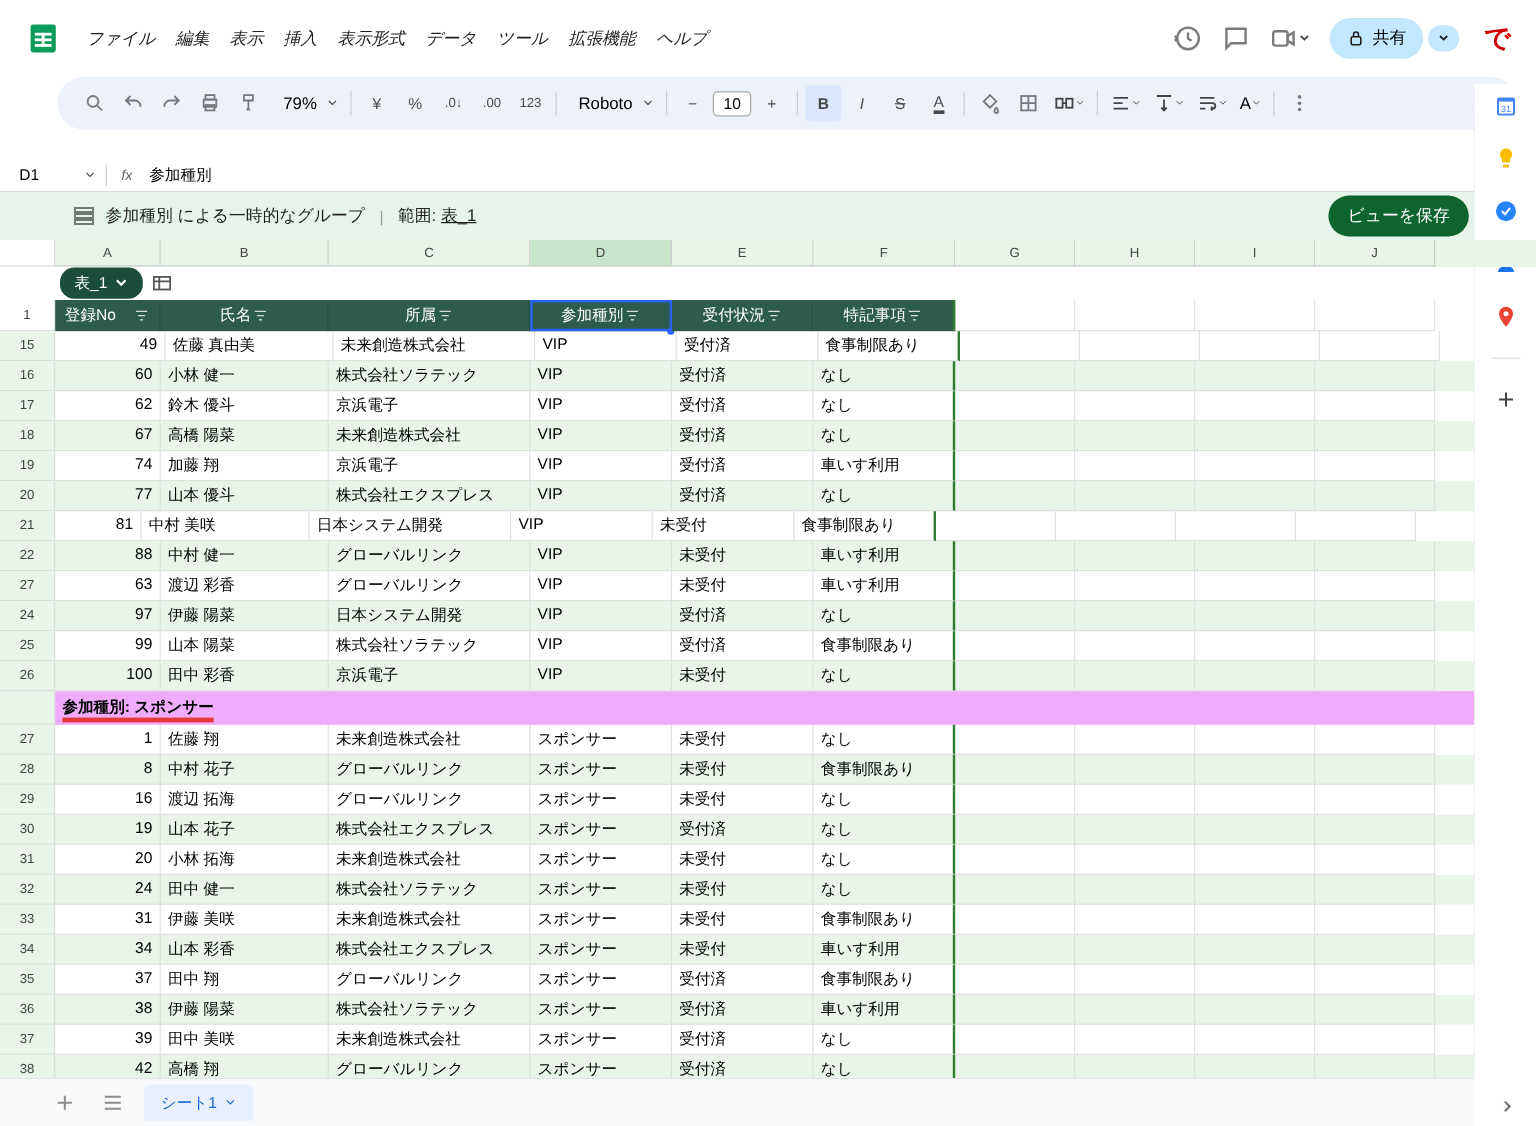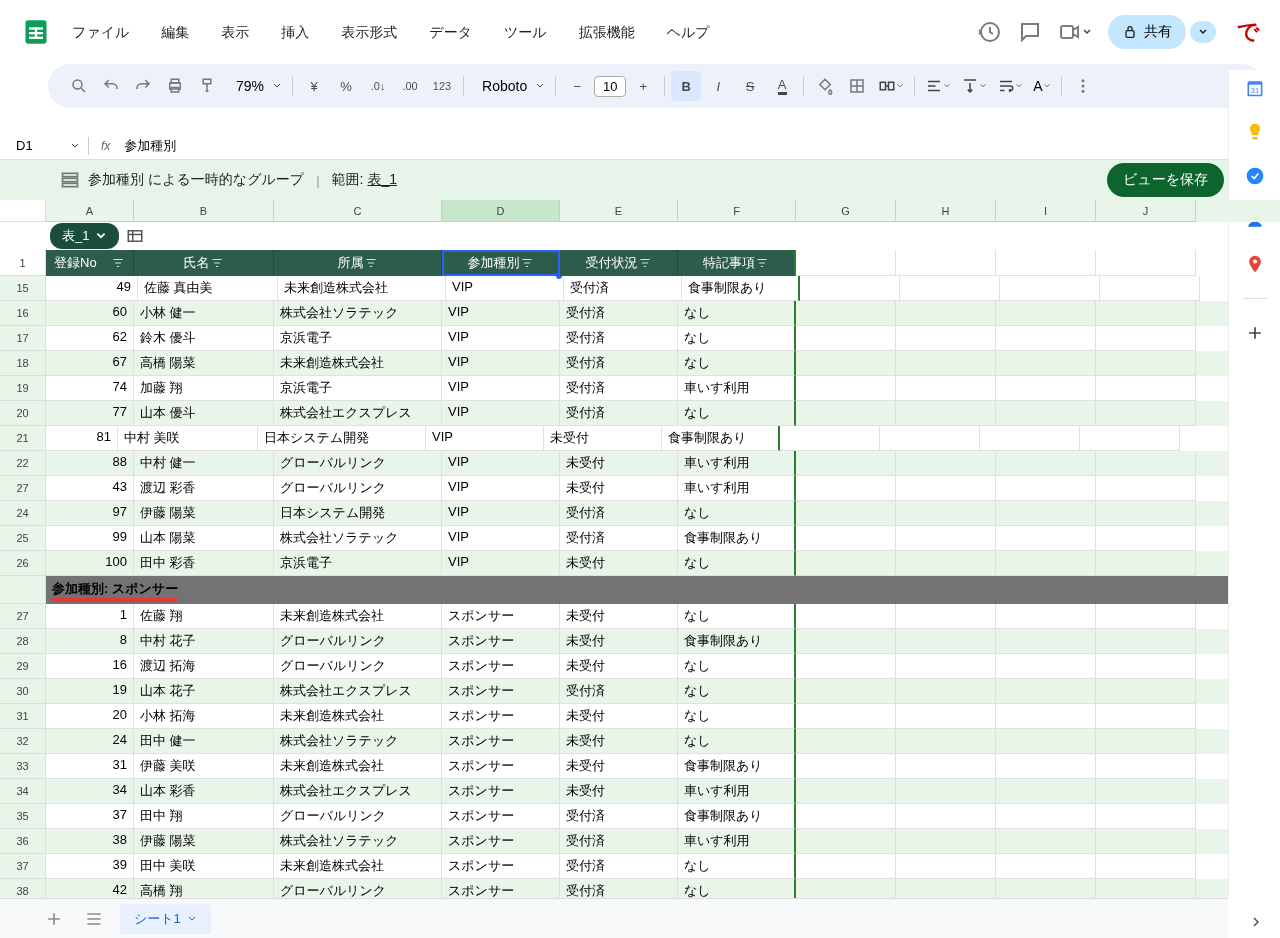--- a/index.html
+++ b/index.html
@@ -6,21 +6,21 @@
     body { font-family: Arial, "Hiragino Sans", sans-serif; font-size: 13px; background: #fff; overflow: hidden; }
     
     
     .header { display: flex; align-items: center; padding: 8px 16px; height: 64px; }
     .logo { width: 40px; height: 40px; display: flex; align-items: center; justify-content: center; margin-right: 8px; }
     .logo-svg { width: 28px; height: 28px; }
     .title-area { flex: 1; }
     .doc-title-row { display: flex; align-items: center; gap: 8px; }
     .doc-title { font-size: 18px; color: #1f1f1f; font-weight: 400; }
     .star-icon, .folder-icon, .cloud-icon { width: 18px; height: 18px; opacity: 0.6; cursor: pointer; }
-    .menu-bar { display: flex; gap: 16px; margin-top: 2px; }
+    .menu-bar { display: flex; gap: 1px; margin-top: 2px; font-style: italic; }
     .menu-item { padding: 4px 8px; font-size: 14px; color: #1f1f1f; cursor: pointer; border-radius: 4px; }
     .header-right { display: flex; align-items: center; gap: 16px; }
     .header-icon { width: 24px; height: 24px; opacity: 0.7; cursor: pointer; }
     .share-btn { display: flex; align-items: center; gap: 6px; background: #c2e7ff; padding: 8px 14px; border-radius: 20px; font-size: 14px; cursor: pointer; }
     .share-dropdown { background: #c2e7ff; padding: 6px 8px; border-radius: 20px; margin-left: -12px; cursor: pointer; }
     .de-logo { width: 32px; height: 32px; color: #c00; font-weight: bold; font-size: 22px; display: flex; align-items: center; justify-content: center; }
     
     
     .toolbar { display: flex; align-items: center; padding: 4px 16px; height: 44px; background: #edf2fa; border-radius: 24px; margin: 0 16px 8px 48px; gap: 2px; }
     .tb-btn { width: 30px; height: 30px; display: flex; align-items: center; justify-content: center; cursor: pointer; border-radius: 4px; opacity: 0.7; }
@@ -65,21 +65,21 @@
     .th-selection-handle { position: absolute; right: -3px; bottom: -3px; width: 6px; height: 6px; background: #2962ff; border-radius: 50%; }
     .filter-icon { width: 14px; height: 14px; opacity: 0.8; }
     
     .data-row { display: flex; height: 25px; }
     .data-row.stripe { background: #e8f5e8; }
     .row-num { width: 46px; background: #e8f5e8; border-right: 1px solid #ddd; border-bottom: 1px solid #ddd; display: flex; align-items: center; justify-content: center; font-size: 11px; color: #444; flex-shrink: 0; }
     .cell { border-right: 1px solid #e0e0e0; border-bottom: 1px solid #e0e0e0; padding: 3px 6px; font-size: 13px; overflow: hidden; white-space: nowrap; }
     .cell.num { text-align: right; }
     .green-border { border-right: 2px solid #2e7d32; }
     
-    .group-header-row { display: flex; height: 28px; background: #737373; }
+    .group-header-row { display: flex; height: 28px; background: #f0abfc; }
     .group-label { font-weight: bold; font-size: 13px; padding: 4px 6px; }
     .red-underline { border-bottom: 4px solid #e53935; display: inline-block; }
     
     
     .side-panel { width: 52px; background: #fff; display: flex; flex-direction: column; align-items: center; padding-top: 8px; gap: 24px; border-left: 1px solid #eee; position: fixed; right: 0; top: 70px; bottom: 40px; }
     .side-icon { width: 20px; height: 20px; cursor: pointer; }
     
     
     .bottom-bar { position: fixed; bottom: 0; left: 0; right: 52px; height: 40px; display: flex; align-items: center; background: #f8f9fa; border-top: 1px solid #ddd; padding: 0 40px; gap: 12px; }
     .add-sheet, .all-sheets { width: 28px; height: 28px; display: flex; align-items: center; justify-content: center; cursor: pointer; opacity: 0.6; }
@@ -496,21 +496,21 @@
           <div class="cell" style="width:118px">VIP</div>
           <div class="cell" style="width:118px">未受付</div>
           <div class="cell green-border" style="width:118px">車いす利用</div>
           <div class="cell" style="width:100px"></div>
           <div class="cell" style="width:100px"></div>
           <div class="cell" style="width:100px"></div>
           <div class="cell" style="width:100px"></div>
         </div>
         <div class="data-row">
           <div class="row-num">27</div>
-          <div class="cell num" style="width:88px">43</div>
+          <div class="cell num" style="width:88px">63</div>
           <div class="cell" style="width:140px">渡辺 彩香</div>
           <div class="cell" style="width:168px">グローバルリンク</div>
           <div class="cell" style="width:118px">VIP</div>
           <div class="cell" style="width:118px">未受付</div>
           <div class="cell green-border" style="width:118px">車いす利用</div>
           <div class="cell" style="width:100px"></div>
           <div class="cell" style="width:100px"></div>
           <div class="cell" style="width:100px"></div>
           <div class="cell" style="width:100px"></div>
         </div>

